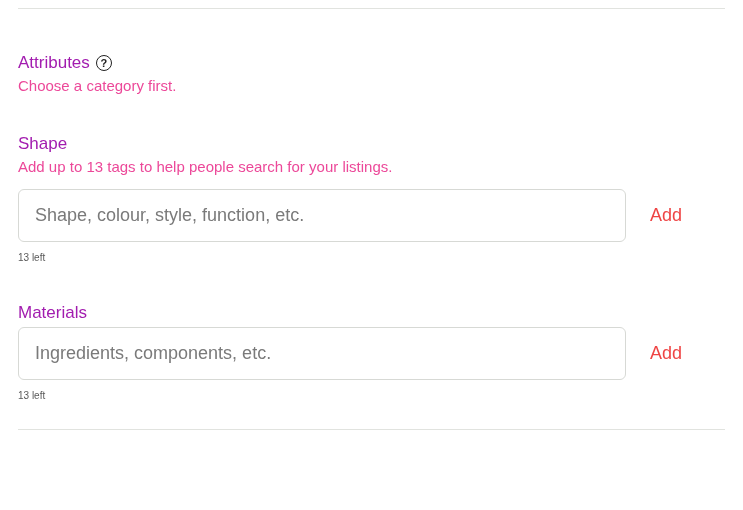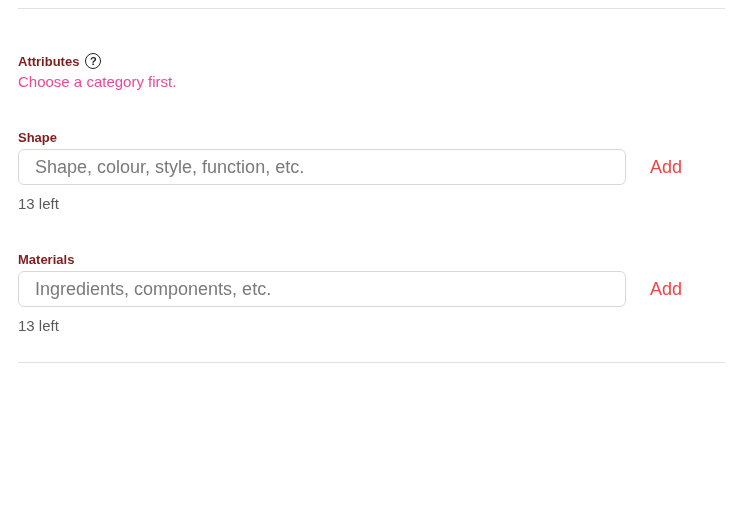--- a/index.html
+++ b/index.html
@@ -24,23 +24,23 @@
     .section {
       margin-bottom: 40px;
     }
     .section-header {
       display: flex;
       align-items: center;
       gap: 6px;
       margin-bottom: 4px;
     }
     .section-title {
-      font-size: 13px;
-      font-weight: 700;
-      color: #7f1d1d;
+      font-size: 17px;
+      font-weight: 400;
+      color: #a21caf;
     }
     .help-icon {
       width: 16px;
       height: 16px;
       border: 1.5px solid #222;
       border-radius: 50%;
       display: inline-flex;
       align-items: center;
       justify-content: center;
       font-size: 11px;
@@ -54,21 +54,21 @@
       margin-bottom: 14px;
     }
     .input-row {
       display: flex;
       align-items: center;
       gap: 24px;
       margin-bottom: 10px;
     }
     .tag-input {
       flex: 0 0 608px;
-      height: 36px;
+      height: 53px;
       padding: 0 16px;
       font-size: 18px;
       color: #222;
       border: 1px solid #d7d9d5;
       border-radius: 6px;
       background: #fff;
       outline: none;
       font-family: inherit;
     }
     .tag-input::placeholder {
@@ -78,21 +78,21 @@
       font-size: 18px;
       font-weight: 500;
       color: #ef4444;
       background: none;
       border: none;
       cursor: pointer;
       padding: 0;
       font-family: inherit;
     }
     .counter {
-      font-size: 15px;
+      font-size: 10px;
       color: #595959;
     }
     .bottom-divider {
       border-top: 1px solid #e1e3df;
       margin-top: 28px;
     }
   </style>
 </head>
 <body>
 
@@ -104,20 +104,21 @@
       <span class="section-title">Attributes</span>
       <span class="help-icon">?</span>
     </div>
     <div class="section-desc">Choose a category first.</div>
   </div>
 
   <div class="section">
     <div class="section-header">
       <span class="section-title">Shape</span>
     </div>
+    <div class="section-desc">Add up to 13 tags to help people search for your listings.</div>
     <div class="input-row">
       <input type="text" class="tag-input" placeholder="Shape, colour, style, function, etc." style="">
       <button class="add-button">Add</button>
     </div>
     <div class="counter">13 left</div>
   </div>
 
   <div class="section" style="margin-bottom:16px;">
     <div class="section-header">
       <span class="section-title">Materials</span>

